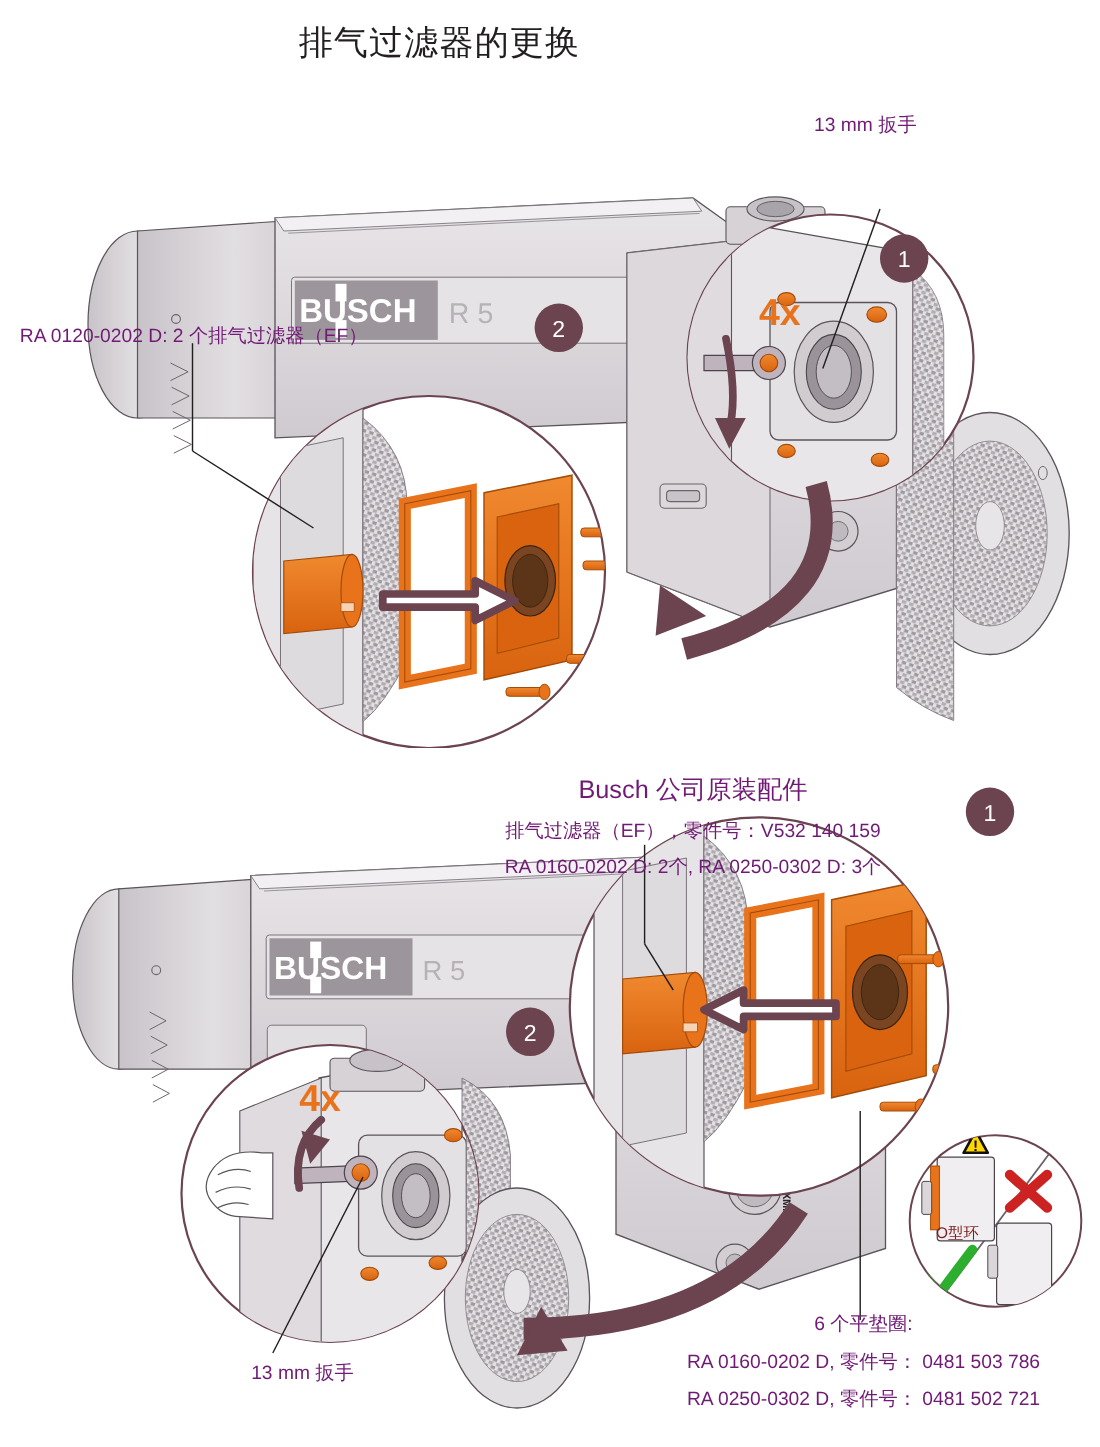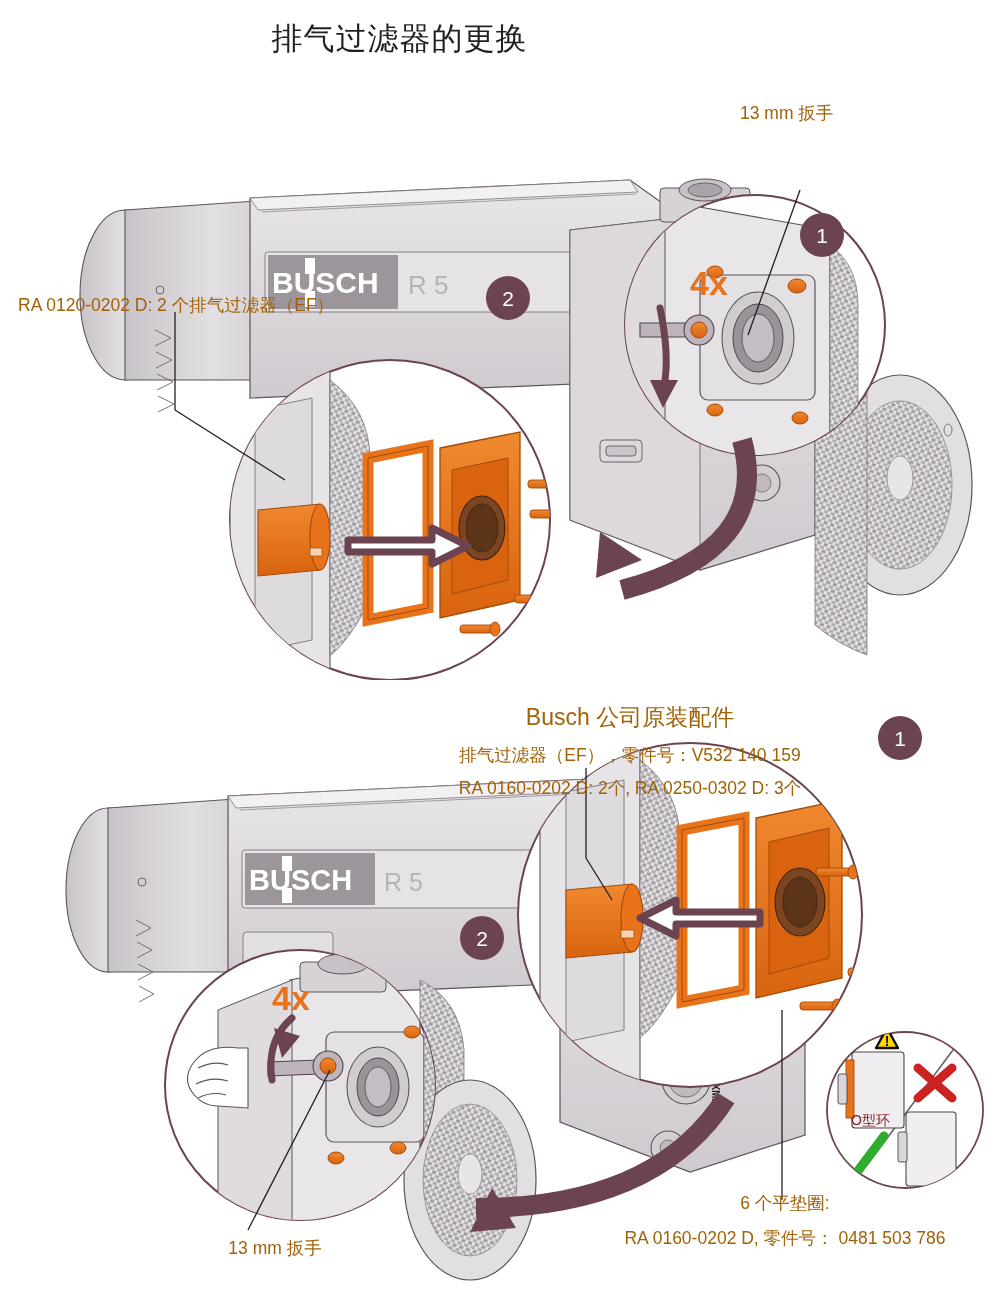--- a/index.html
+++ b/index.html
@@ -33,21 +33,21 @@
     position: absolute;
     left: 0;
     width: 1000px;
   }
   #figure-disassembly { top: 80px; height: 600px; }
   #figure-assembly { top: 680px; height: 635px; }
   .fig svg { display: block; width: 1000px; }
   .anno {
     position: absolute;
     font-size: 17.5px;
-    color: #a16207;
+    color: #701a75;
     white-space: nowrap;
     line-height: 1.55;
   }
   
   #anno-wrench-top { left: 740px; top: 100px; }
   #anno-filter-count-top { left: 18px; top: 290px; }
   #anno-filter-count-top div { line-height: 1.75; }
   
   #anno-oem-parts {
     left: 400px; top: 700px; width: 460px; text-align: center;
@@ -521,17 +521,18 @@
     <div class="l1">Busch 公司原装配件</div>
     <div class="l2">排气过滤器（EF），零件号：V532 140 159</div>
     <div class="l3">RA 0160-0202 D: 2个, RA 0250-0302 D: 3个</div>
   </div>
 
   <div class="anno" id="anno-wrench-bottom">13 mm 扳手</div>
 
   <div class="anno" id="anno-gasket">
     <div class="g1">6 个平垫圈:</div>
     <div class="g2">RA 0160-0202 D, 零件号： 0481 503 786</div>
+    <div class="g3">RA 0250-0302 D, 零件号： 0481 502 721</div>
   </div>
 
   <div class="oring-label" style="left:851px; top:1112px;">O型环</div>
 
 </div>
 
 </body></html>

